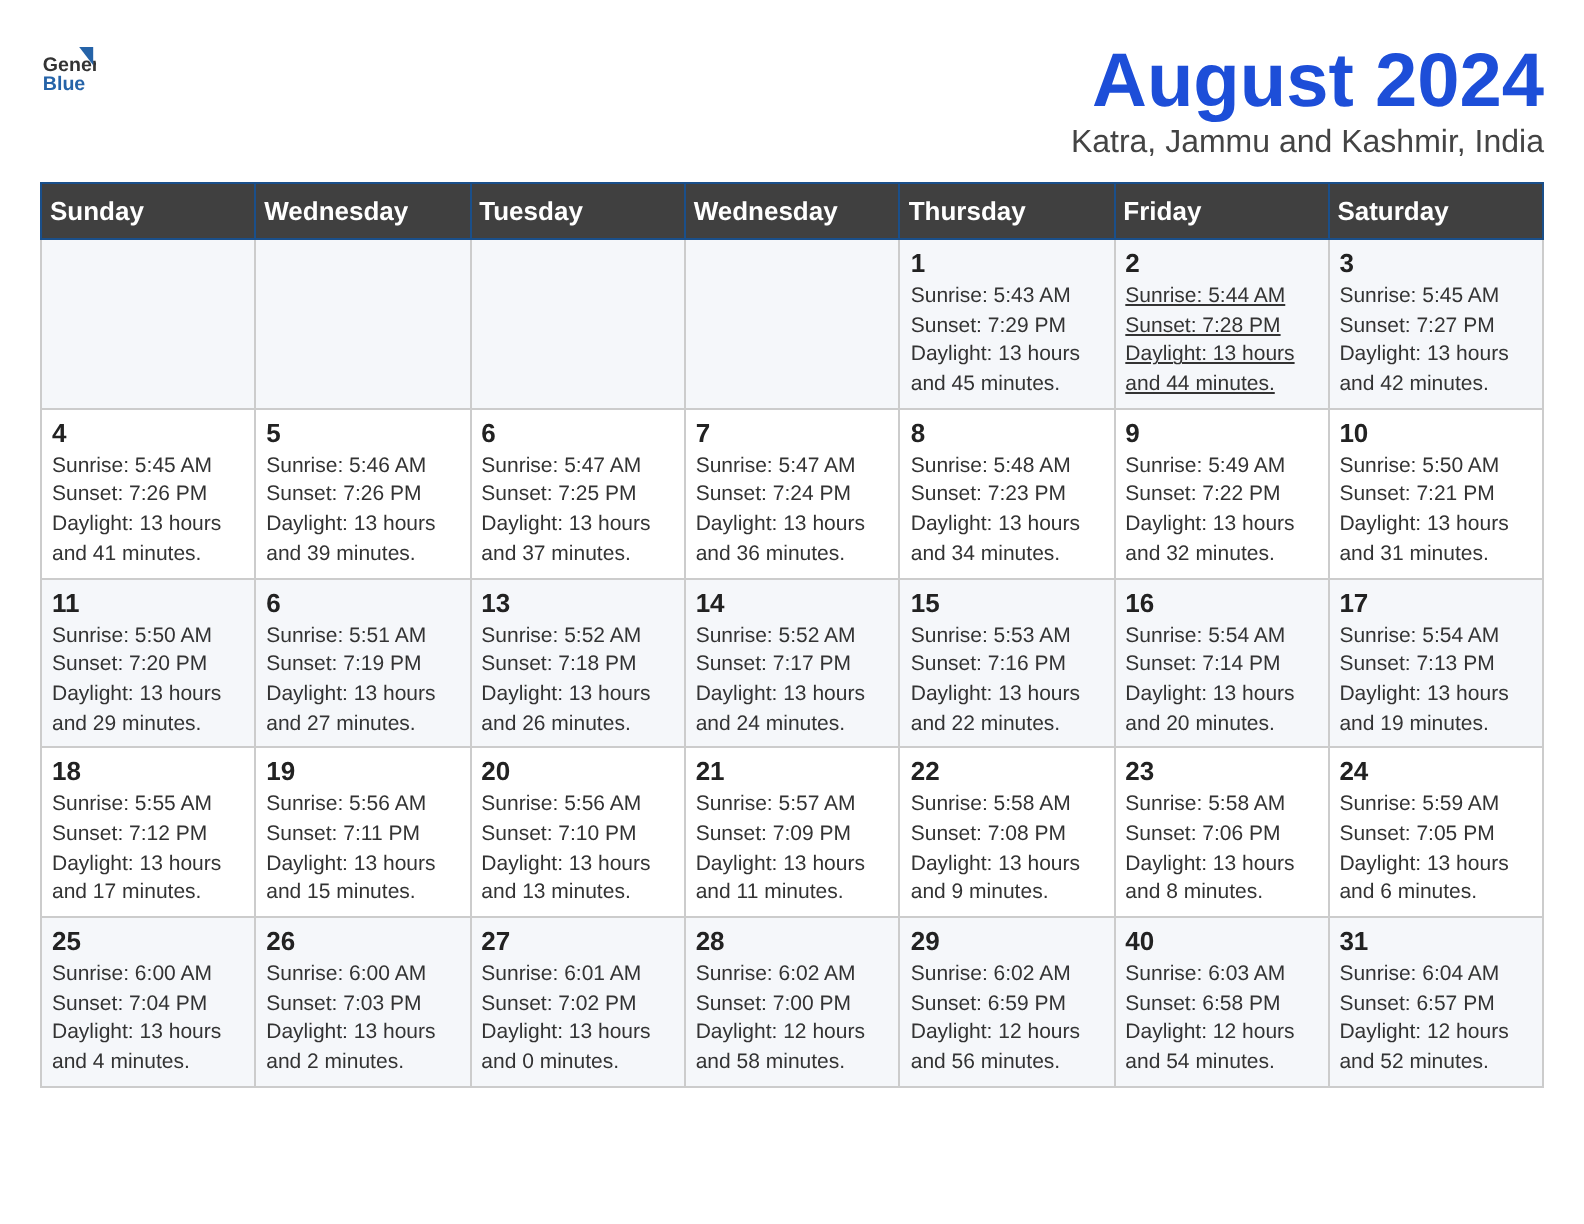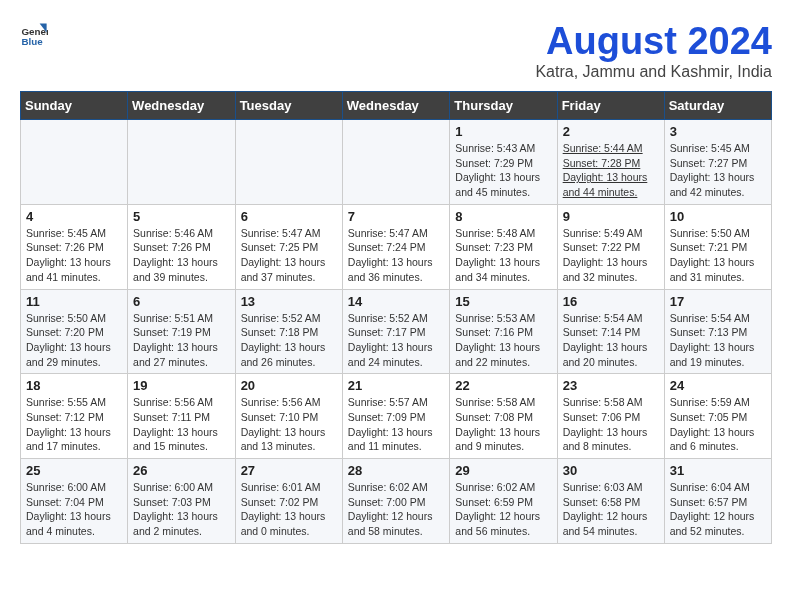--- a/index.html
+++ b/index.html
@@ -297,21 +297,21 @@
 Sunset: 7:00 PM
 Daylight: 12 hours and 58 minutes.</div>
         </td>
         <td>
           <span class="day-num">29</span>
           <div class="day-info" style="white-space: pre-line;">Sunrise: 6:02 AM
 Sunset: 6:59 PM
 Daylight: 12 hours and 56 minutes.</div>
         </td>
         <td>
-          <span class="day-num">30</span>
+          <span class="day-num">40</span>
           <div class="day-info" style="white-space: pre-line;">Sunrise: 6:03 AM
 Sunset: 6:58 PM
 Daylight: 12 hours and 54 minutes.</div>
         </td>
         <td>
           <span class="day-num">31</span>
           <div class="day-info" style="white-space: pre-line;">Sunrise: 6:04 AM
 Sunset: 6:57 PM
 Daylight: 12 hours and 52 minutes.</div>
         </td>

